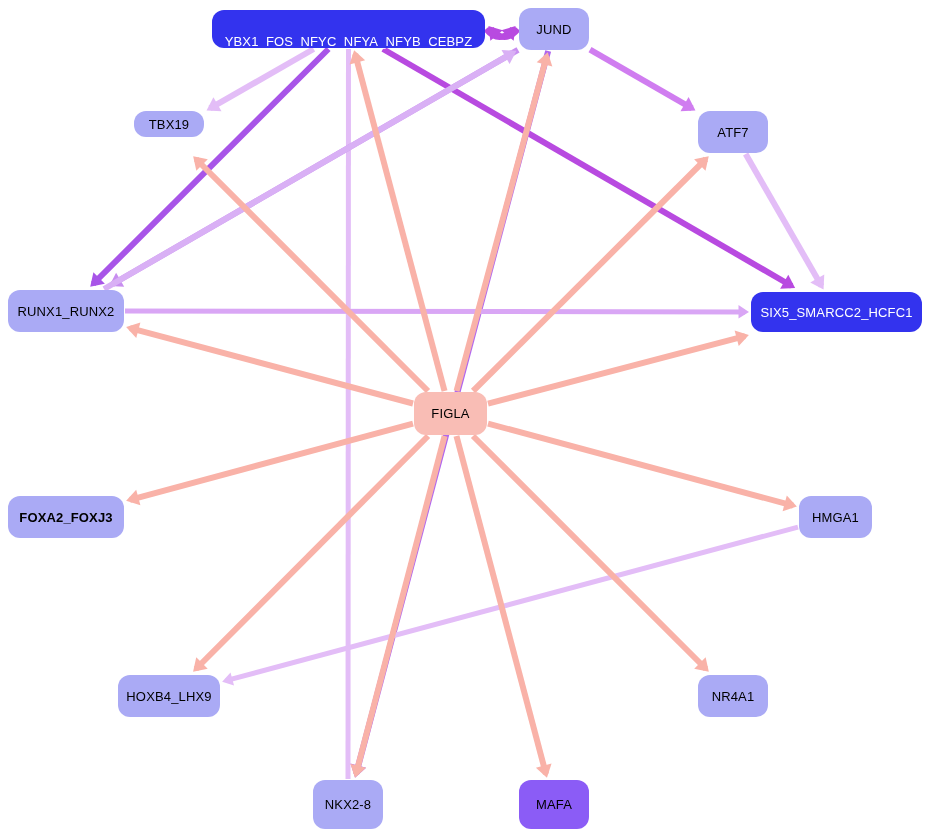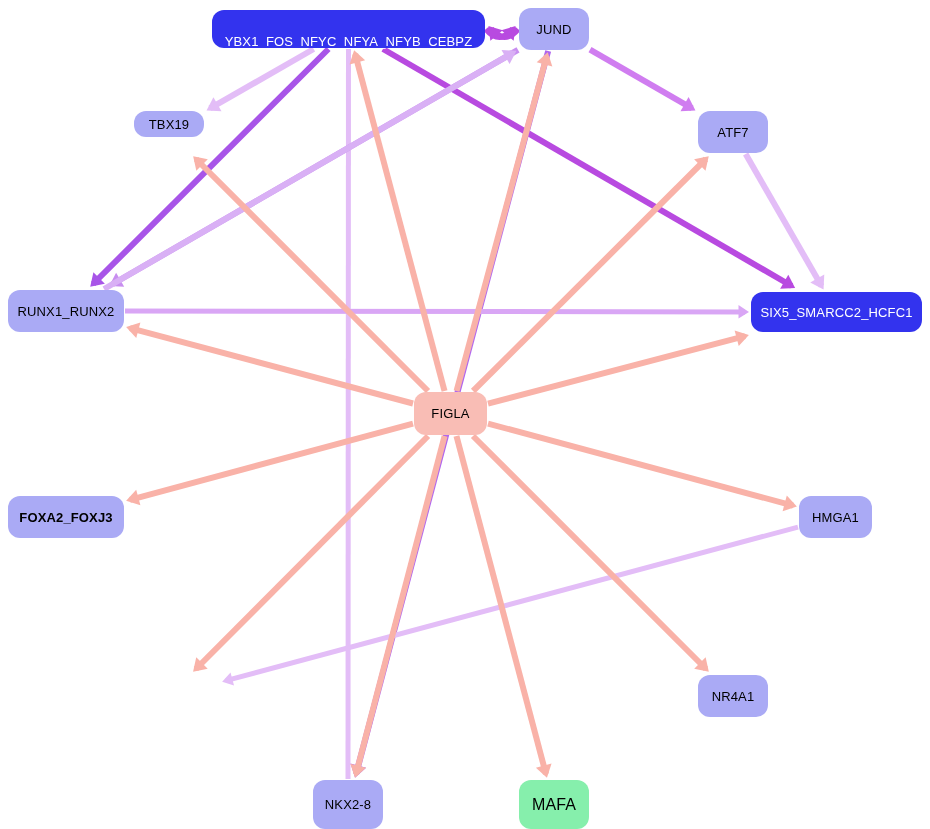--- a/index.html
+++ b/index.html
@@ -130,23 +130,26 @@
       </div>
       <div class="node" style="left: 414px; top: 392px; width: 73px; height: 43px; background: rgb(249, 189, 181); color: rgb(0, 0, 0); font-size: 13px;">
         <span class="node-label">FIGLA</span>
       </div>
       <div class="node" style="left: 8px; top: 496px; width: 116px; height: 42px; background: rgb(170, 170, 245); color: rgb(0, 0, 0); font-size: 13px; font-weight: bold;">
         <span class="node-label">FOXA2_FOXJ3</span>
       </div>
       <div class="node" style="left: 799px; top: 496px; width: 73px; height: 42px; background: rgb(170, 170, 245); color: rgb(0, 0, 0); font-size: 13px;">
         <span class="node-label">HMGA1</span>
       </div>
+      <div class="node" style="left: 118px; top: 675px; width: 102px; height: 42px; background: rgb(170, 170, 245); color: rgb(0, 0, 0); font-size: 13px;">
+        <span class="node-label">HOXB4_LHX9</span>
+      </div>
       <div class="node" style="left: 698px; top: 675px; width: 70px; height: 42px; background: rgb(170, 170, 245); color: rgb(0, 0, 0); font-size: 13px;">
         <span class="node-label">NR4A1</span>
       </div>
       <div class="node" style="left: 313px; top: 780px; width: 70px; height: 49px; background: rgb(170, 170, 245); color: rgb(0, 0, 0); font-size: 13px;">
         <span class="node-label">NKX2-8</span>
       </div>
-      <div class="node" style="left: 519px; top: 780px; width: 70px; height: 49px; background: #86efac; color: rgb(0, 0, 0); font-size: 16px;">
+      <div class="node" style="left: 519px; top: 780px; width: 70px; height: 49px; background: #8b5cf6; color: rgb(0, 0, 0); font-size: 13px;">
         <span class="node-label">MAFA</span>
       </div>
     </div>
 </div>
 
 </body></html>

